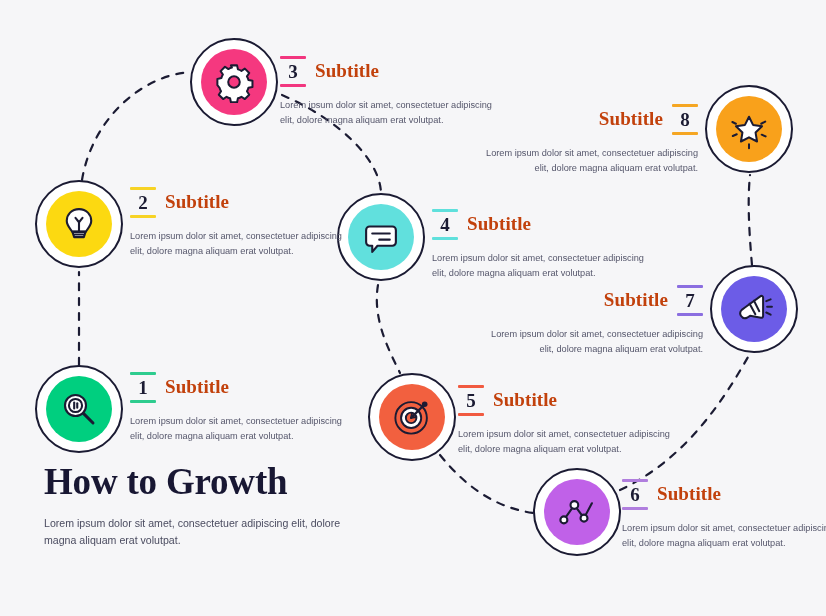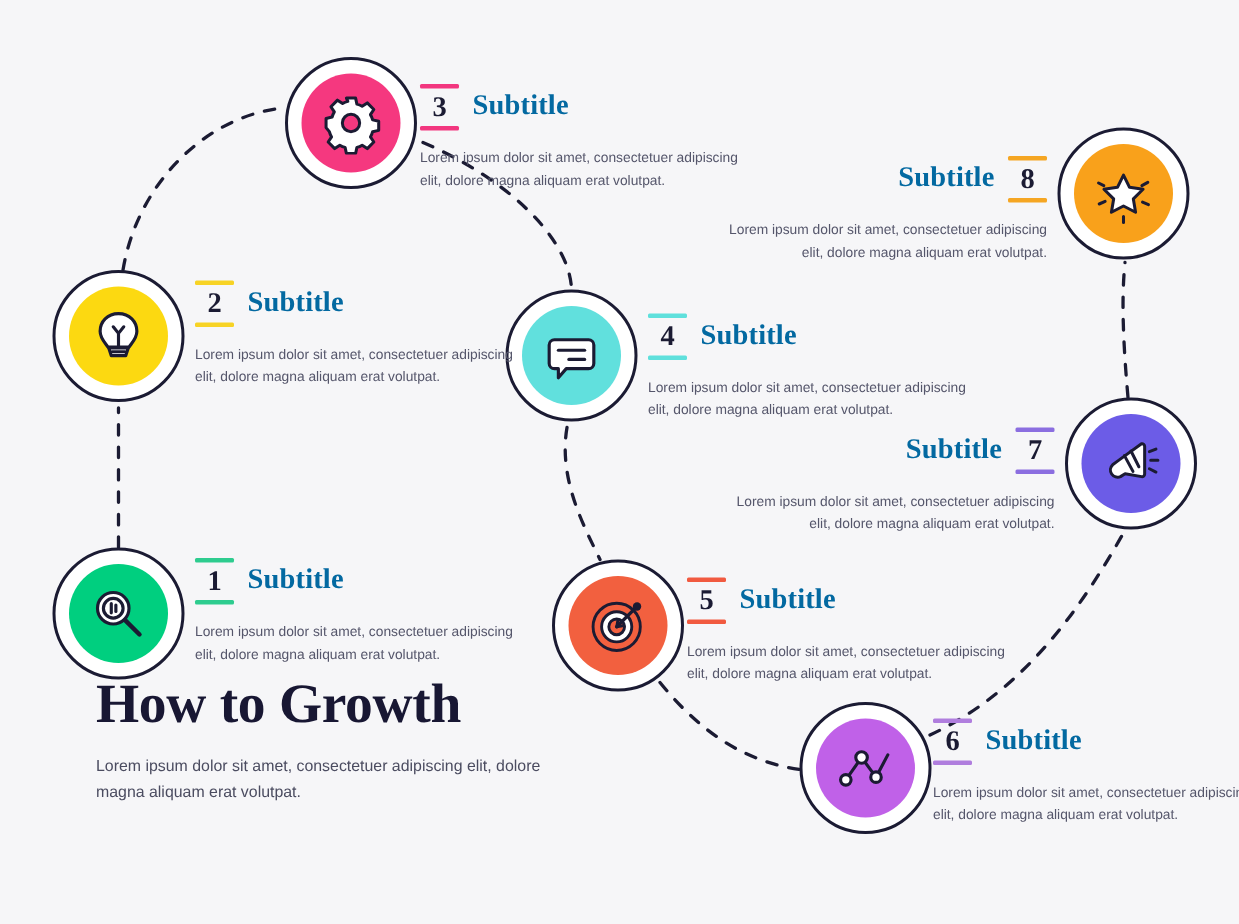--- a/index.html
+++ b/index.html
@@ -41,31 +41,31 @@
     padding:4px 0;
   }
   .rule{width:26px;height:2.5px;border-radius:1px;}
   .num{
     font-family:"Liberation Serif", serif;
     font-size:19px;font-weight:700;color:#1b1b33;
     line-height:1.05;padding:3px 0;letter-spacing:0;
   }
   .subtitle{
     font-family:"Liberation Serif", serif;
-    font-size:19px;font-weight:700;color:#0369a1;
+    font-size:19px;font-weight:700;color:#c2410c;
     letter-spacing:.1px;
   }
   .body{
     margin-top:7px;
     font-size:9.2px;line-height:1.62;color:#55566b;
     font-family:"Liberation Sans", sans-serif;
   }
 
   
-  #title-area{position:absolute;left:44px;top:450px;z-index:5;width:330px;margin-left:20px;}
+  #title-area{position:absolute;left:44px;top:462px;z-index:5;width:330px;}
   #main-title{
     font-family:"Liberation Serif", serif;
     font-weight:700;font-size:37px;color:#181733;
     margin:0;letter-spacing:-0.2px;line-height:1.1;
   }
   #main-desc{
     margin:12px 0 0 0;font-size:10.6px;line-height:1.62;color:#4b4c60;
   }
 </style>
 </head>

